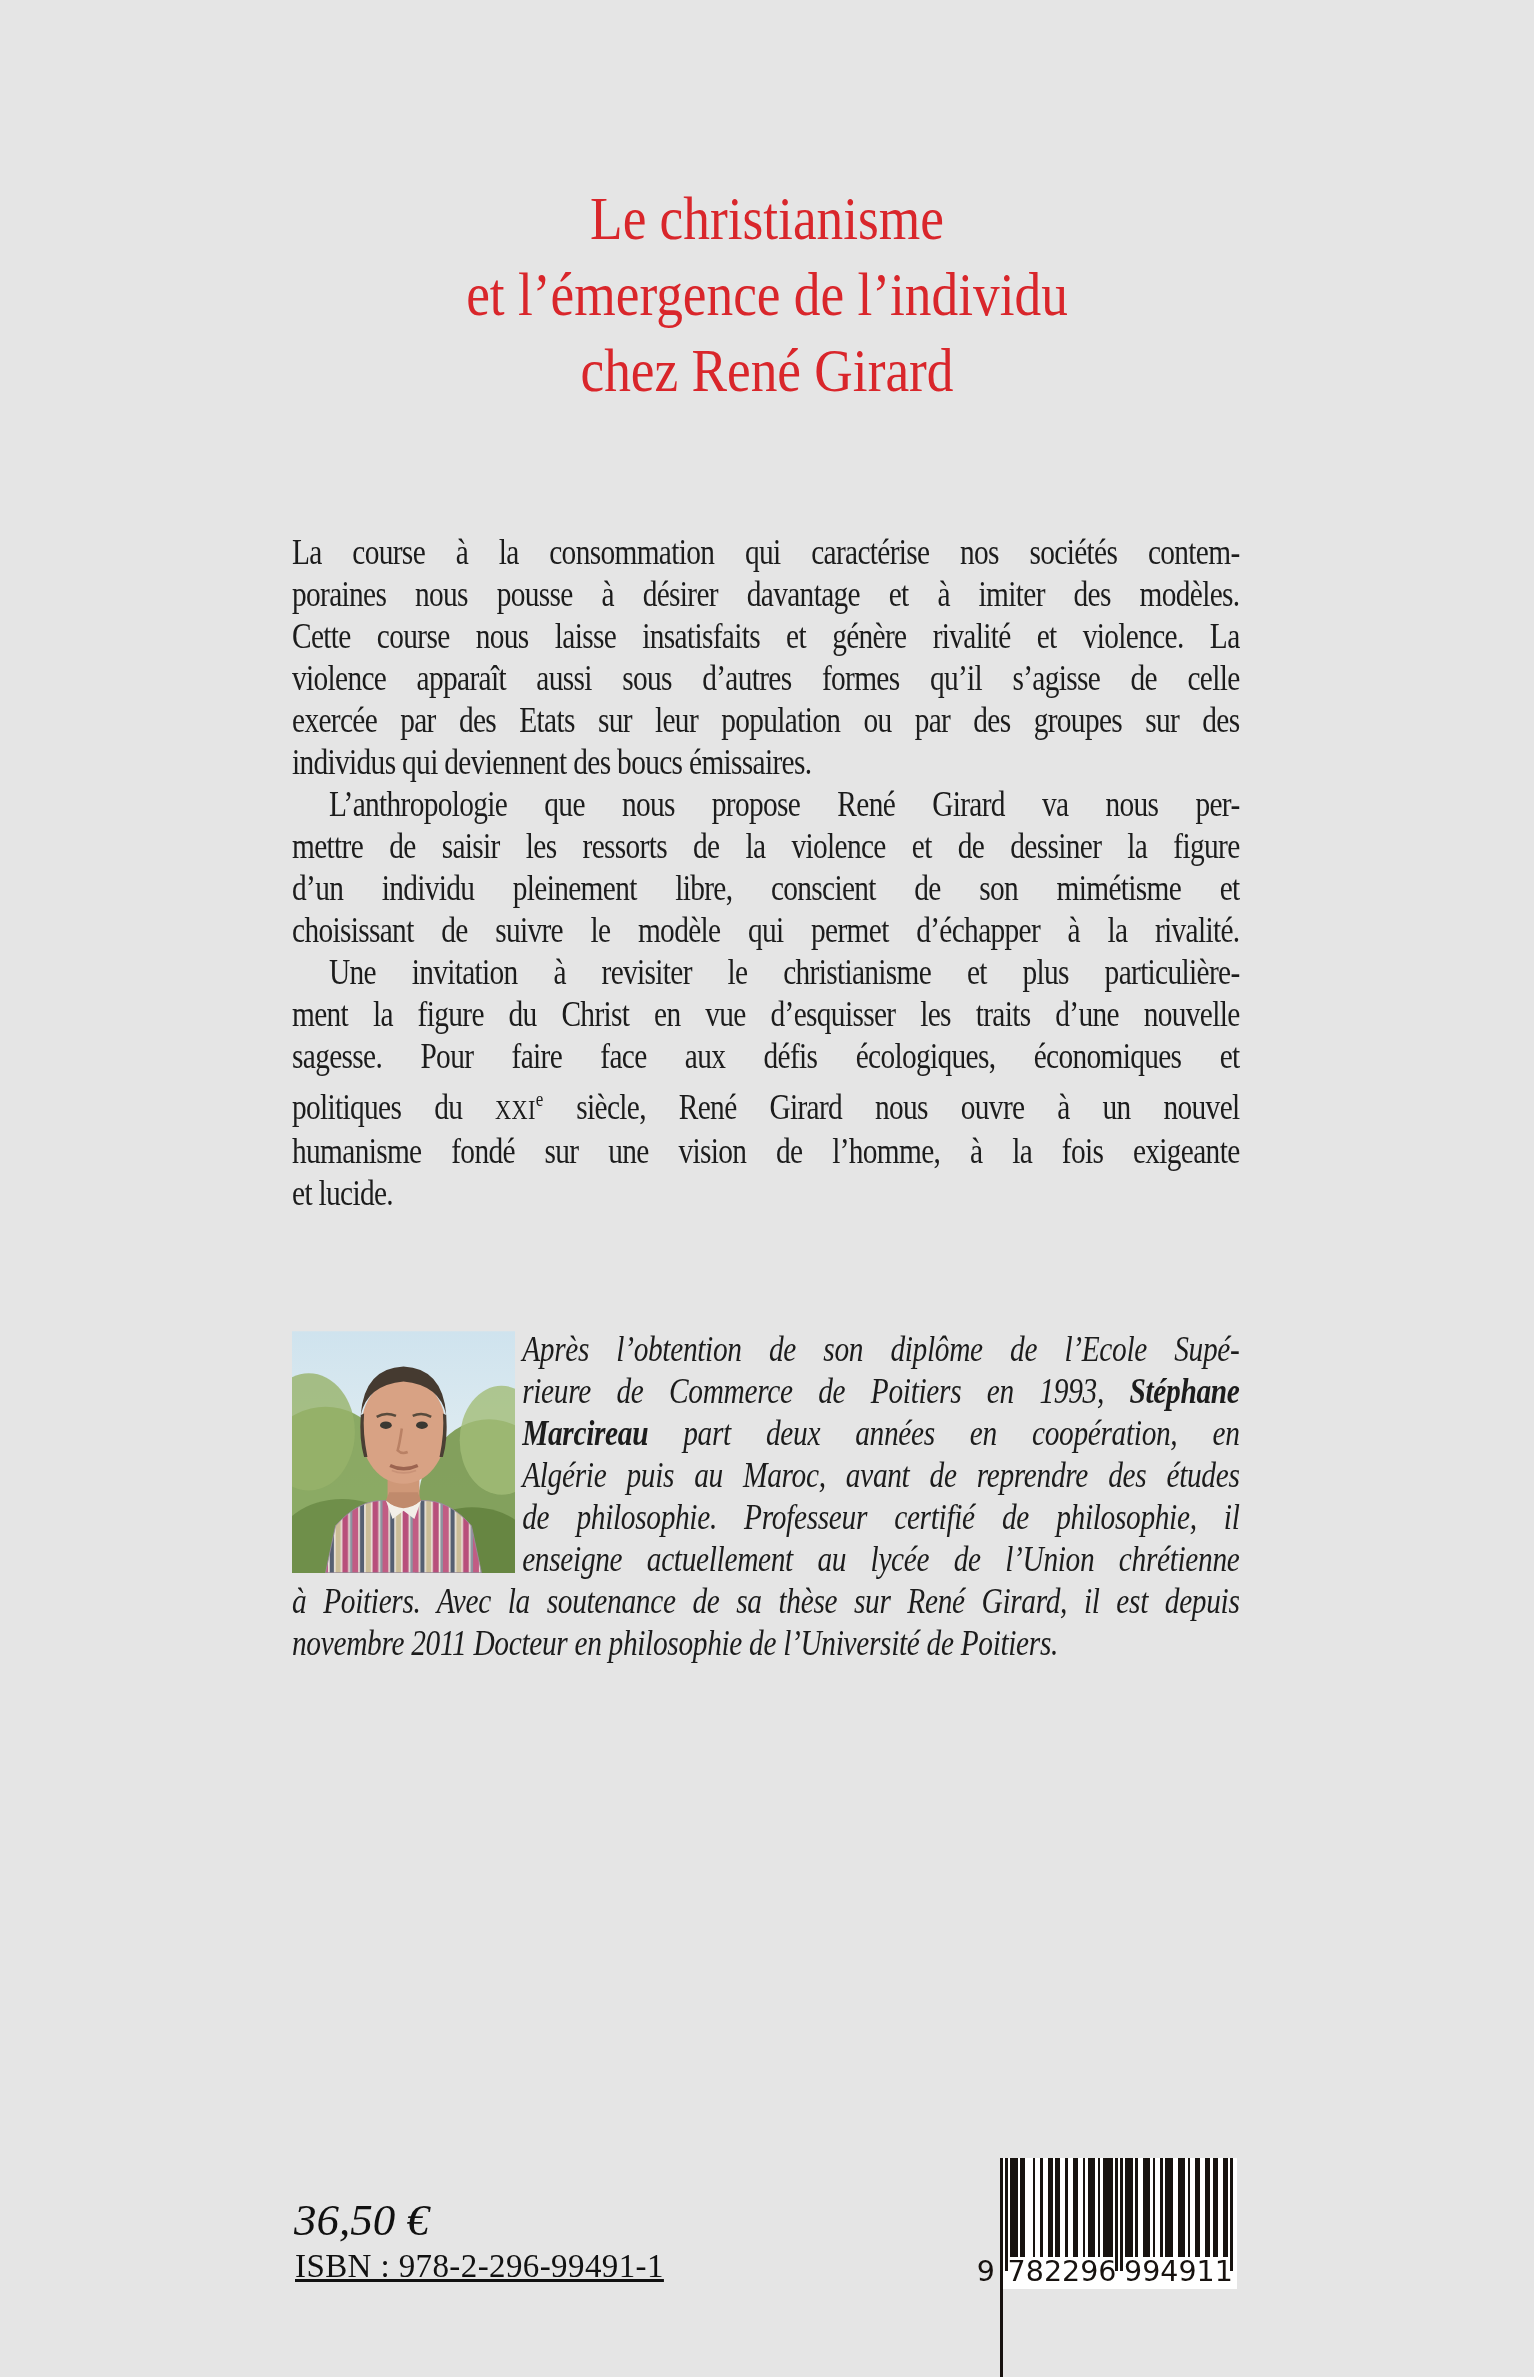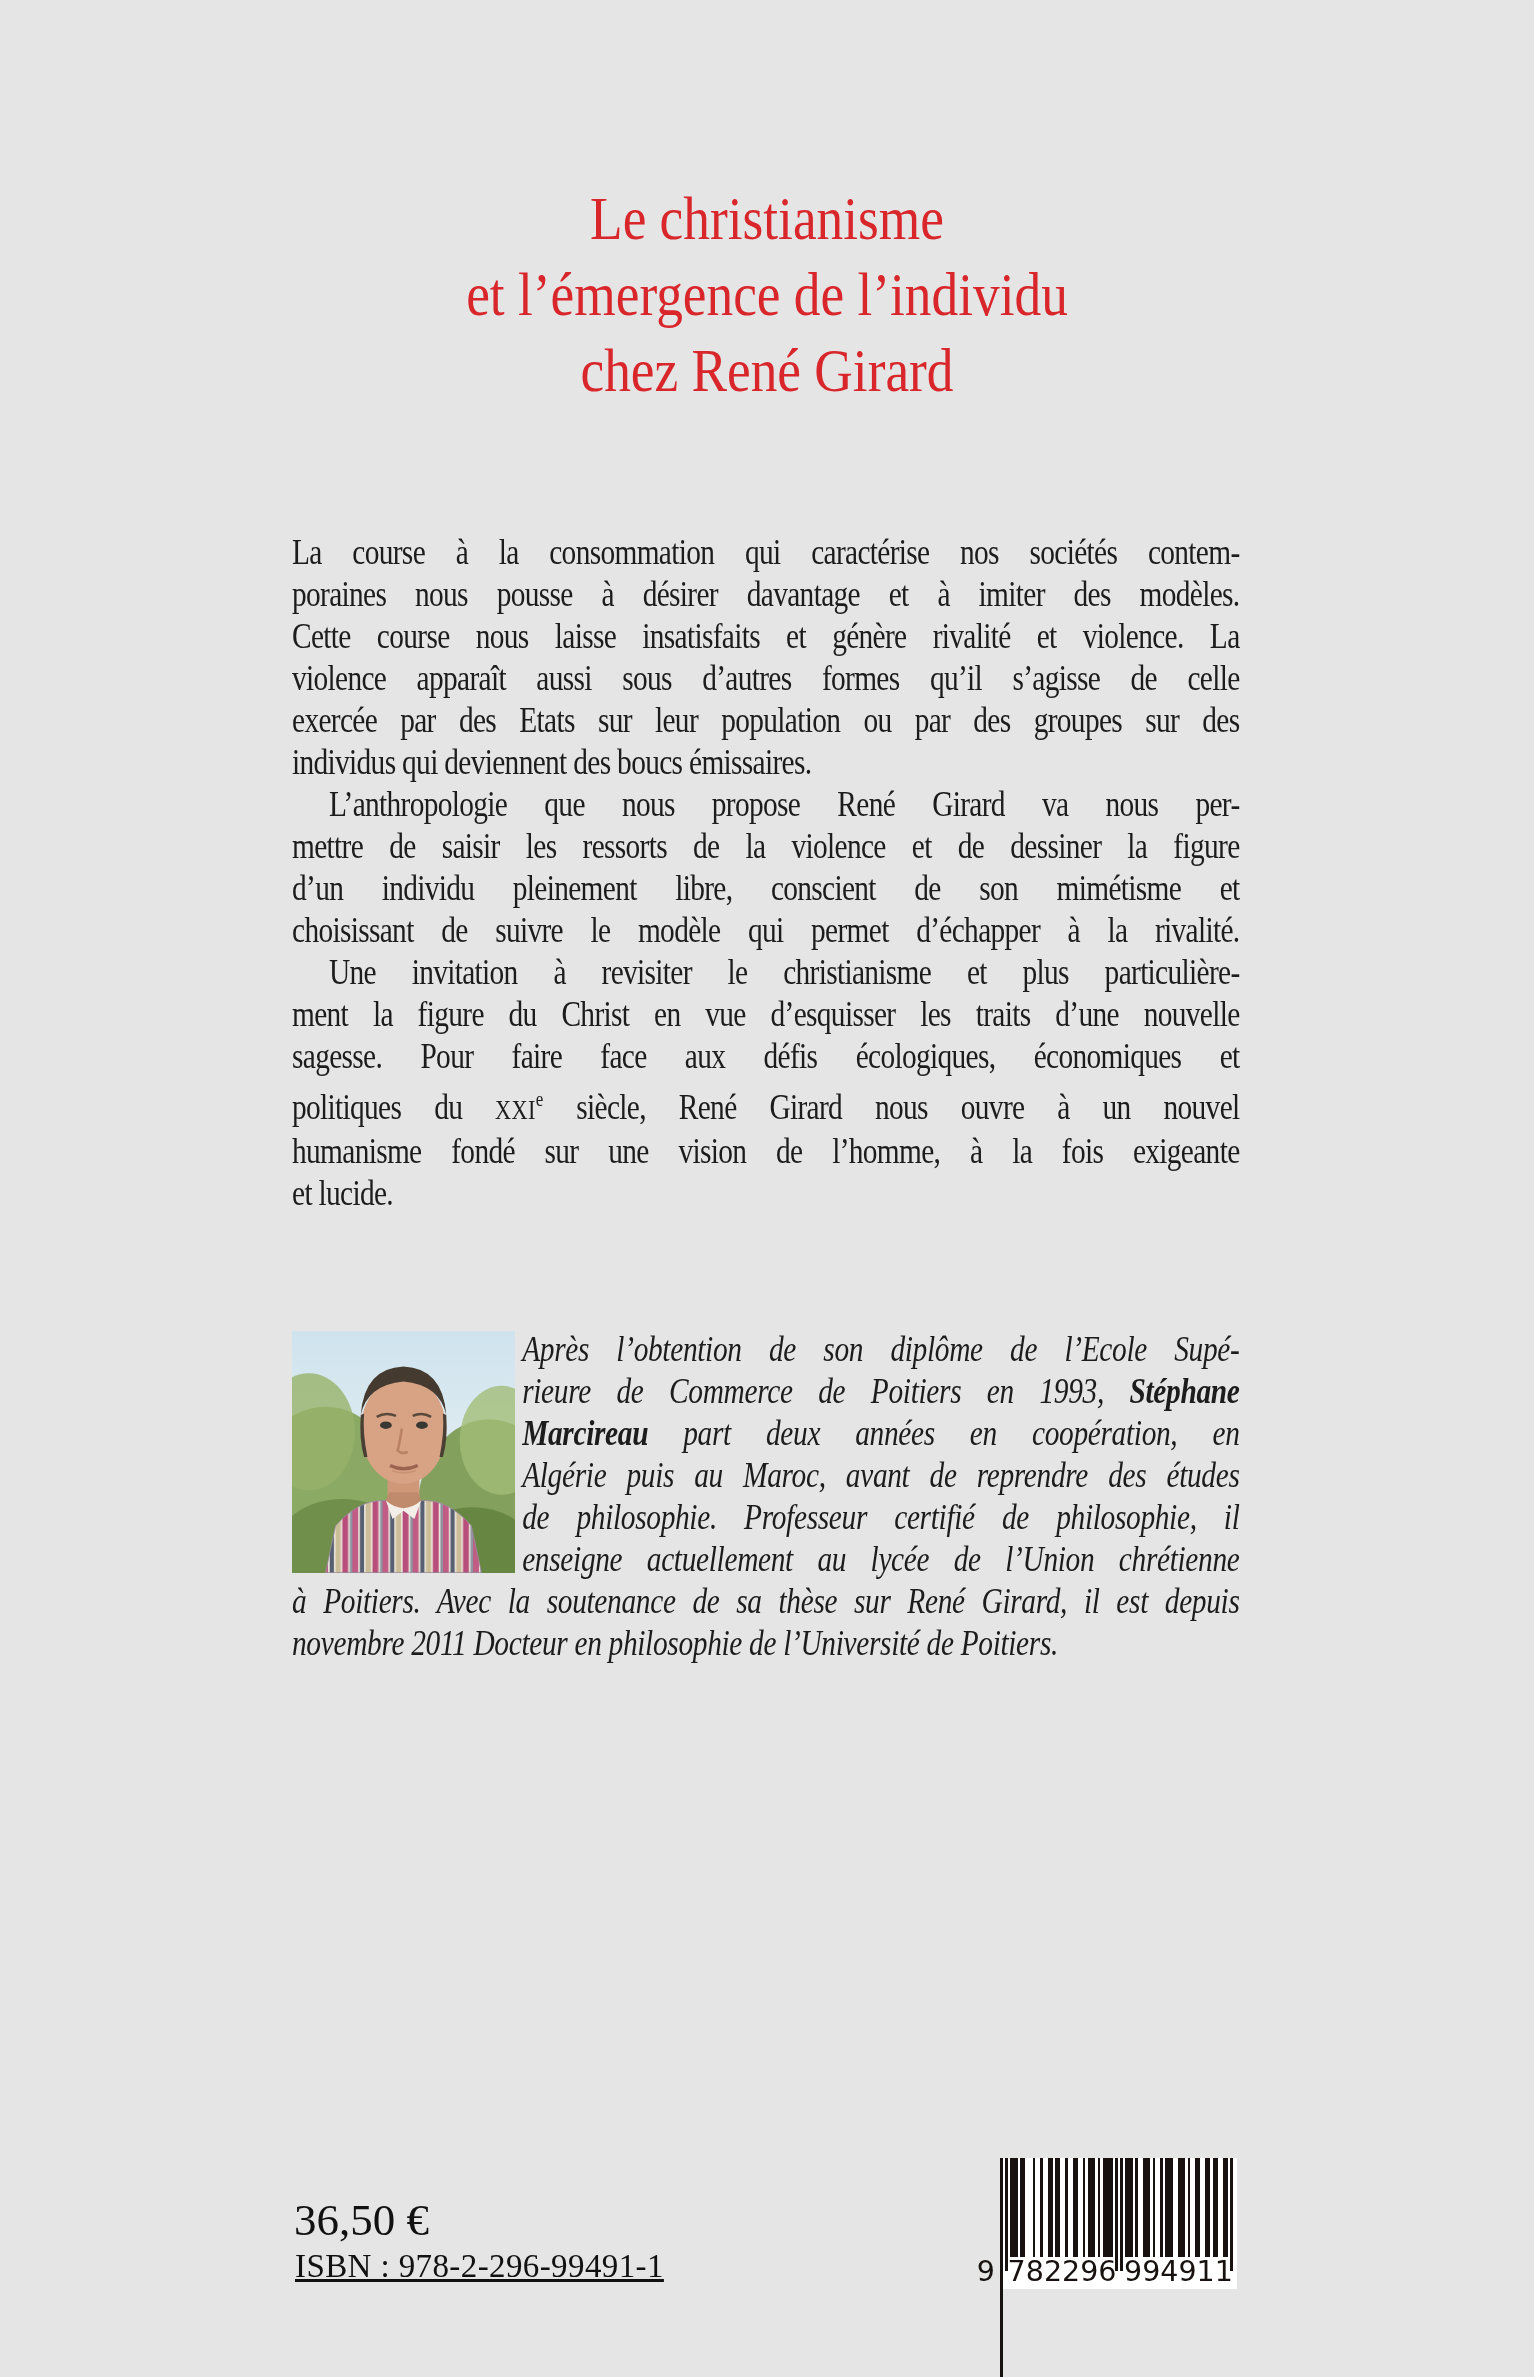--- a/index.html
+++ b/index.html
@@ -48,21 +48,21 @@
     font-size:35px;line-height:42px;letter-spacing:-0.4px;
     color:#1c1c1c;
   }
   .bio .line{text-align:justify;text-align-last:justify;}
   .bio .line.narrow{margin-left:274px;}
   .bio .line.left{text-align-last:left;}
   .b{font-weight:bold;}
   
   .price{
     position:absolute;left:294px;top:2195px;
-    font-size:45px;line-height:50px;color:#111;
+    font-size:45px;line-height:50px;color:#111;font-style:italic;
   }
   .isbn{
     position:absolute;left:295px;top:2247px;
     font-size:33px;line-height:39px;color:#111;
     letter-spacing:0.4px;
     text-decoration:underline;
   }
   
   .barcode{
     position:absolute;left:1000px;top:2158px;

